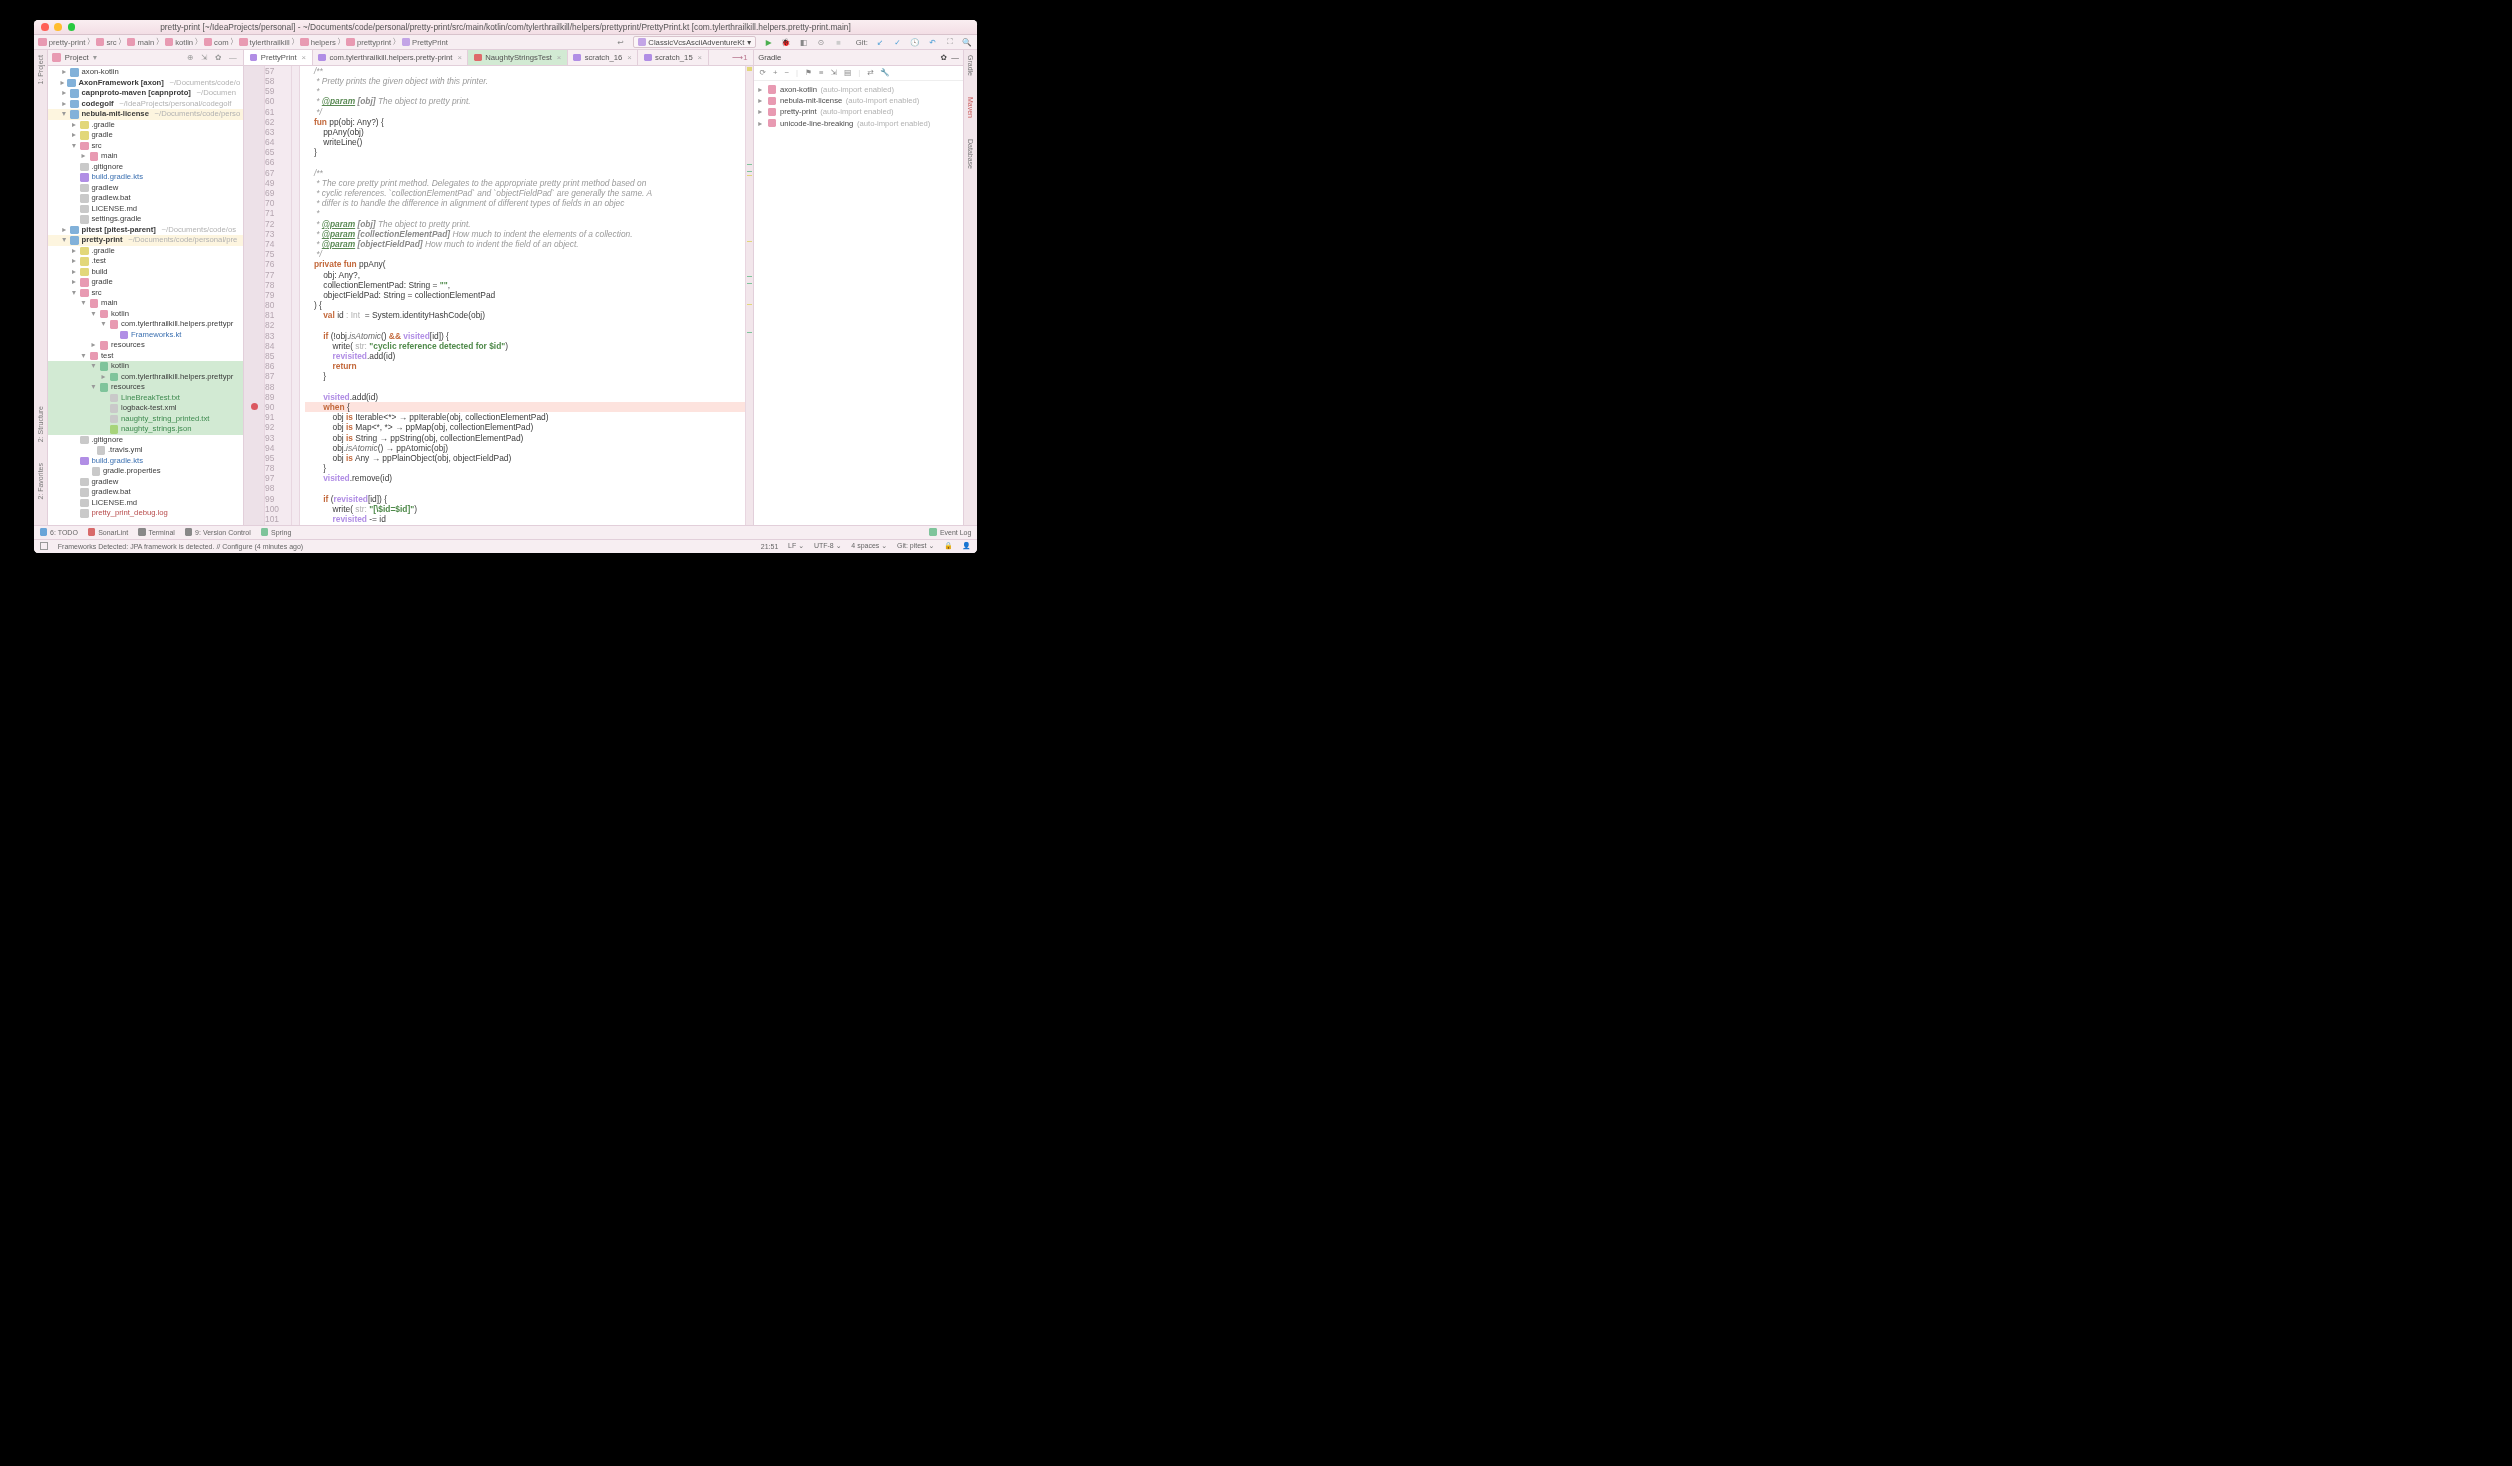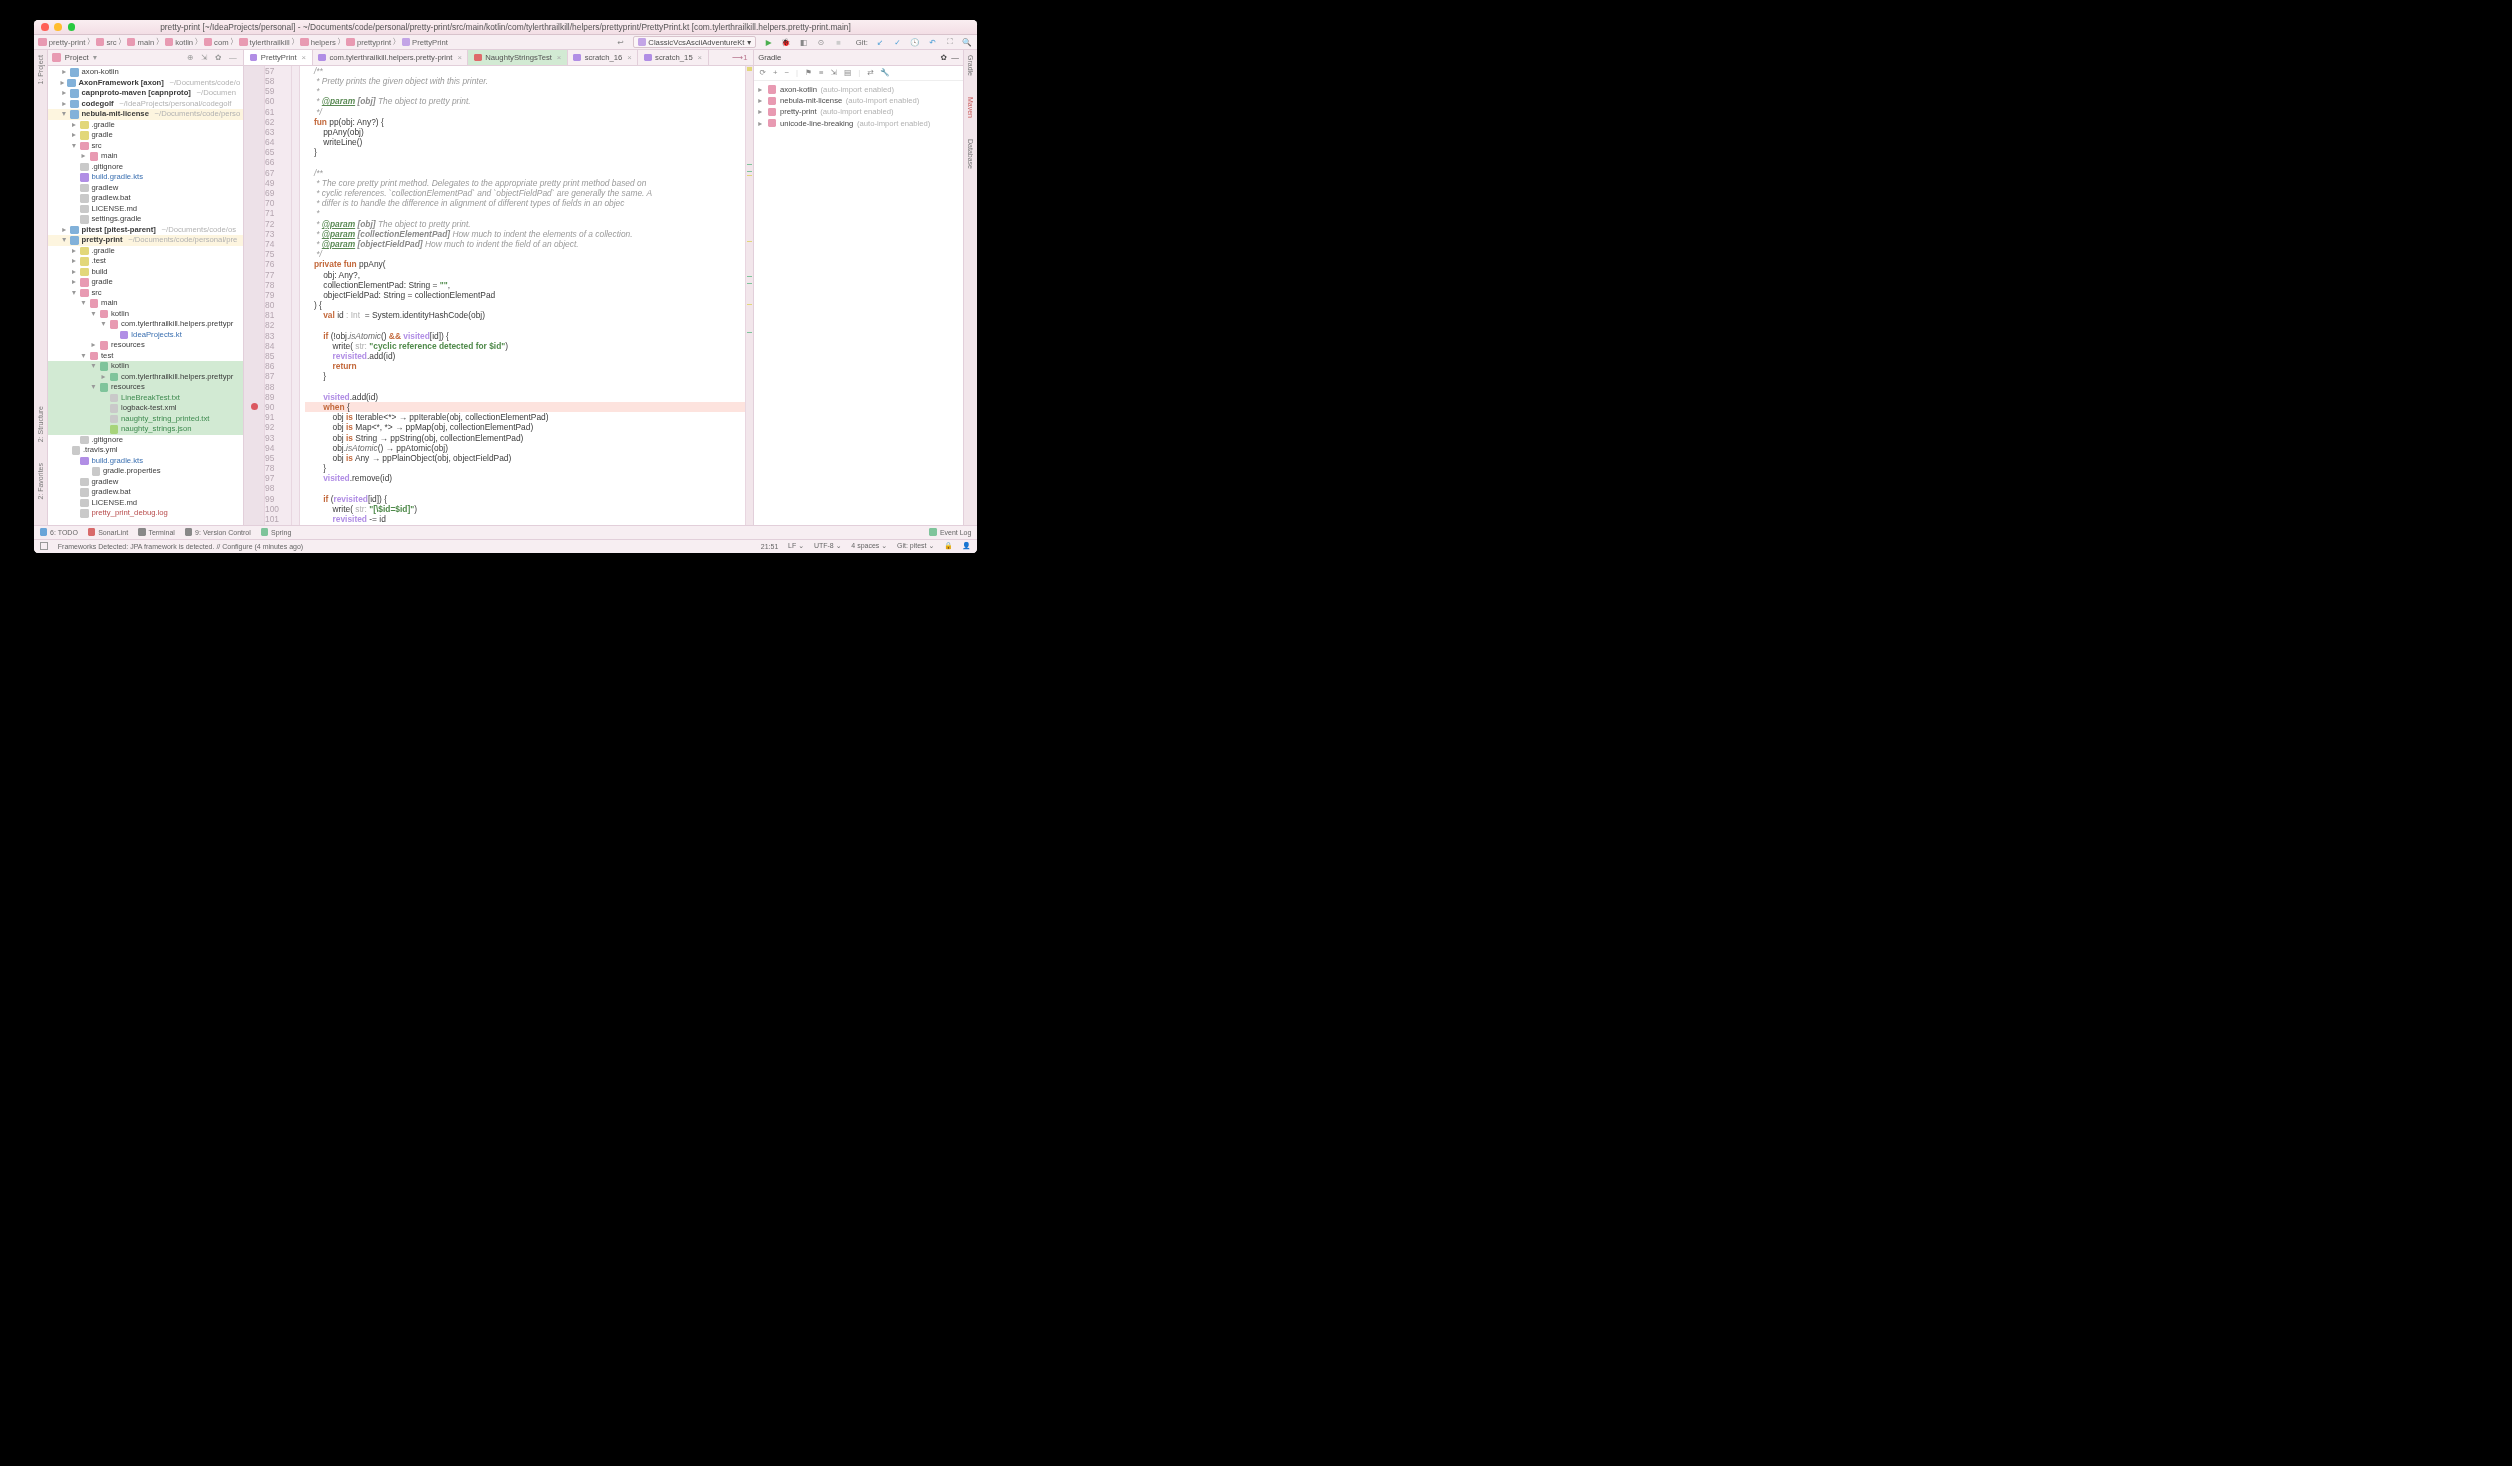--- a/index.html
+++ b/index.html
@@ -336,21 +336,21 @@
       <span class="name  ">kotlin</span>
       </div>
           <div class="tree-row" style="padding-left: 52px;">
             <span class="arrow">▾</span>
       <span class="fico fico-dir"></span>
       <span class="name  ">com.tylerthrailkill.helpers.prettypr</span>
       </div>
           <div class="tree-row" style="padding-left: 62px;">
             <span class="arrow"></span>
       <span class="fico fico-kt"></span>
-      <span class="name  blue">IdeaProjects.kt</span>
+      <span class="name  blue">Frameworks.kt</span>
       </div>
           <div class="tree-row" style="padding-left: 42px;">
             <span class="arrow">▸</span>
       <span class="fico fico-dir"></span>
       <span class="name  ">resources</span>
       </div>
           <div class="tree-row" style="padding-left: 32px;">
             <span class="arrow">▾</span>
       <span class="fico fico-dir"></span>
       <span class="name  ">test</span>
@@ -388,21 +388,21 @@
           <div class="tree-row hl-g" style="padding-left: 52px;">
             <span class="arrow"></span>
       <span class="fico fico-json"></span>
       <span class="name  green">naughty_strings.json</span>
       </div>
           <div class="tree-row" style="padding-left: 22.4px;">
             <span class="arrow"></span>
       <span class="fico fico-file"></span>
       <span class="name  ">.gitignore</span>
       </div>
-          <div class="tree-row" style="padding-left: 14px;">
+          <div class="tree-row" style="padding-left: 39px;">
             <span class="arrow"></span>
       <span class="fico fico-file"></span>
       <span class="name  ">.travis.yml</span>
       </div>
           <div class="tree-row" style="padding-left: 22.4px;">
             <span class="arrow"></span>
       <span class="fico fico-kt"></span>
       <span class="name  blue">build.gradle.kts</span>
       </div>
           <div class="tree-row" style="padding-left: 34px;">

